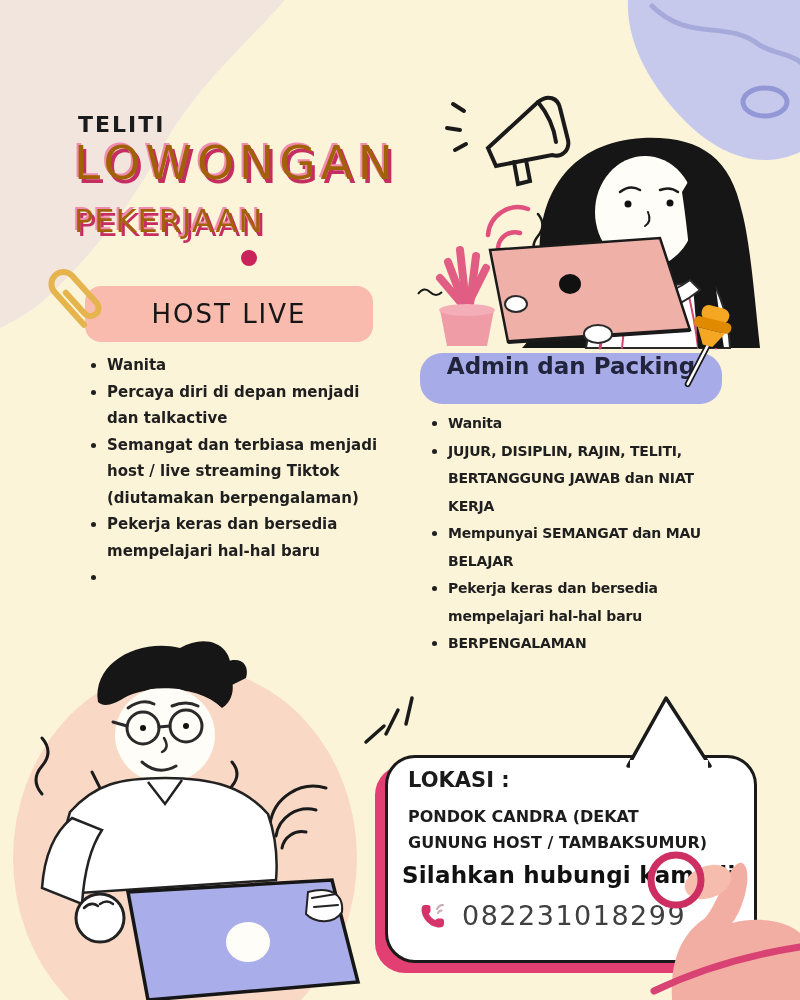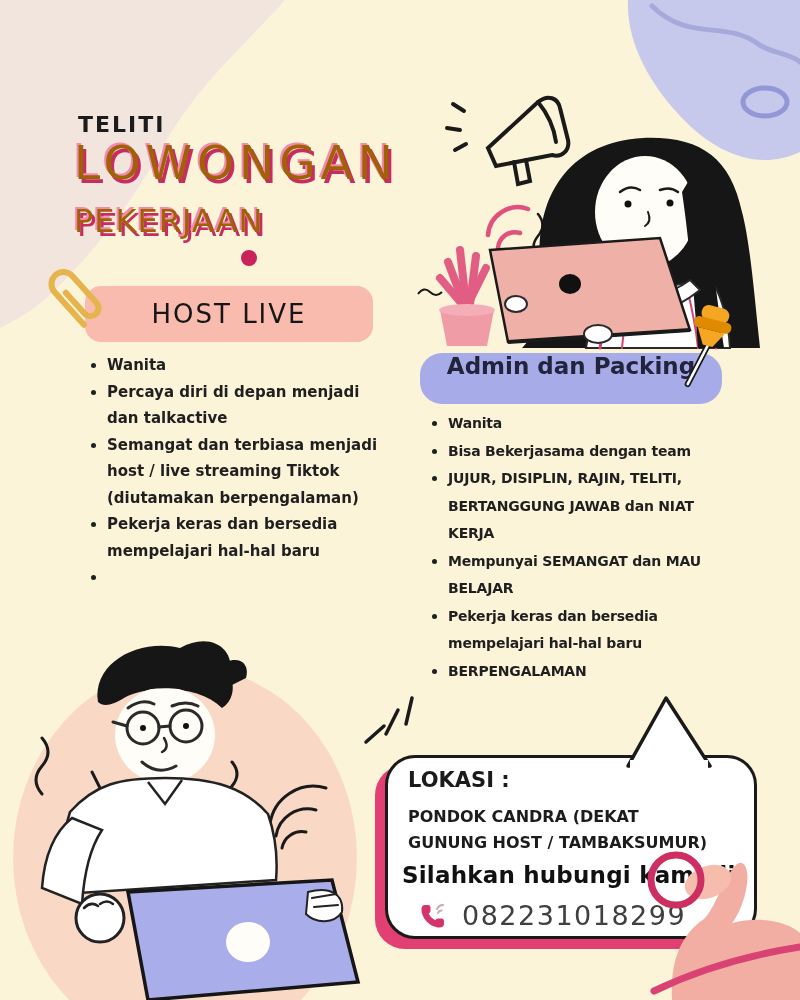--- a/index.html
+++ b/index.html
@@ -25,21 +25,21 @@
   .admin-box span { font-size:23px; font-weight:bold; color:#22243C; }
 
   .req-list { list-style:none; z-index:3; color:#1f1f1f; font-weight:bold; }
   .req-list li { position:relative; padding-left:22px; min-height:26.5px; }
   .req-list li::before { content:""; position:absolute; left:6px; top:11px; width:5px; height:5px;
                          border-radius:50%; background:#1f1f1f; }
   .list-host  { left:85px;  top:352px; width:310px; font-size:15px; line-height:26.5px; }
   .list-admin { left:426px; top:410px; width:312px; font-size:14px; line-height:27.5px; letter-spacing:-0.2px; }
 
   
-  .contact-box { left:385px; top:755px; width:372px; height:184px; background:#FFFFFF;
+  .contact-box { left:385px; top:755px; width:372px; height:208px; background:#FFFFFF;
                  border:3px solid #1a1a1a; border-radius:30px; box-shadow:-10px 10px 0 #E23F72; z-index:3; }
   .loc-label { left:20px; top:10px; font-size:21px; font-weight:bold; color:#1a1a1a; position:absolute; }
   .loc-text  { left:20px; top:46px; width:300px; font-size:16px; font-weight:600; line-height:26px; color:#1c1c1c; position:absolute; }
   .cta-text  { left:14px; top:104px; font-size:23px; font-weight:bold; color:#111; position:absolute; letter-spacing:0.2px; }
   .phone-row { left:30px; top:142px; position:absolute; display:flex; align-items:center; gap:14px; }
   .phone-num { font-size:27px; color:#404040; letter-spacing:1.5px; }
 
   .z1{z-index:1;} .z2{z-index:2;} .z4{z-index:4;} .z6{z-index:6;}
 </style>
 </head>
@@ -153,21 +153,20 @@
       <rect x="15" y="19" width="38" height="11" rx="5" fill="#E08A00"></rect>
       <path d="M20,30 L48,30 L39,46 L29,46 Z" fill="#F5A623"></path>
     </g>
   </svg>
 
   <div class="abs admin-box">
     <span>Admin dan Packing</span>
   </div>
   <ul class="abs req-list list-admin">
       <li>Wanita</li>
-      <li>Bisa Bekerjasama dengan team</li>
       <li>JUJUR, DISIPLIN, RAJIN, TELITI, BERTANGGUNG JAWAB dan NIAT KERJA</li>
       <li>Mempunyai SEMANGAT dan MAU BELAJAR</li>
       <li>Pekerja keras dan bersedia mempelajari hal-hal baru</li>
       <li>BERPENGALAMAN</li>
     </ul>
 
   <svg class="abs z2" width="370" height="370" viewBox="0 0 370 370" style="left:0;top:630px;">
     <ellipse cx="185" cy="228" rx="172" ry="192" fill="#F9D9C6"></ellipse>
     <g stroke="#1a1a1a" fill="none" stroke-linecap="round">
       <path d="M42,108 q12,14 0,28 q-12,14 0,28" stroke-width="3"></path>

